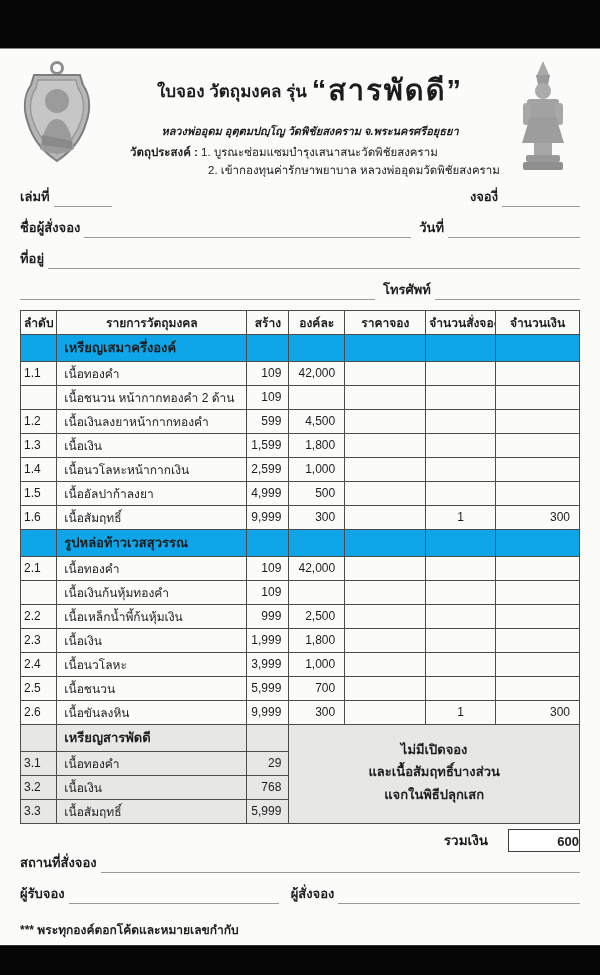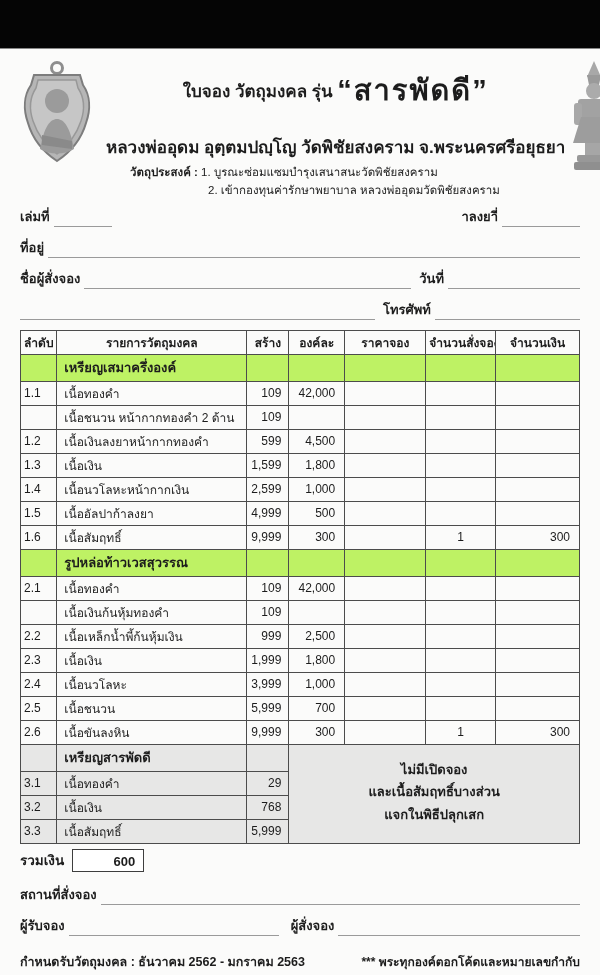--- a/index.html
+++ b/index.html
@@ -18,21 +18,21 @@
   }
 
   
   .header{display:flex;align-items:flex-start;min-height:118px;}
   .amulet{flex:none;}
   .amulet.left{width:86px;padding-top:4px;}
   .amulet.right{width:66px;padding-top:2px;}
   .header-center{flex:1;text-align:center;padding-top:10px;}
   .title-line{font-weight:bold;font-size:17px;white-space:nowrap;}
   .title-highlight{font-size:29px;font-weight:bold;letter-spacing:2px;vertical-align:-3px;text-align:right;}
-  .subtitle{font-weight:bold;font-size:17px;margin-top:20px;white-space:nowrap;}
+  .subtitle{font-weight:bold;font-size:11px;margin-top:9px;white-space:nowrap;font-style:italic;}
   .purpose{font-size:11.5px;text-align:left;margin:4px 0 0 24px;line-height:1.55;}
   .purpose .p-label{font-weight:bold;}
   .purpose .p2{margin-left:78px;}
 
   
   .fields{margin-top:6px;font-size:13px;font-weight:bold;}
   .frow{display:flex;align-items:flex-end;margin-bottom:10px;}
   .frow .lbl{flex:none;padding-right:4px;}
   .frow .line{flex:1;border-bottom:1.2px solid #9a9a9a;height:15px;}
   .frow .line.short{flex:none;}
@@ -43,38 +43,38 @@
     border:1px solid #4c4c4c;font-size:12px;padding:2px 3px;
     overflow:hidden;white-space:nowrap;height:18px;vertical-align:middle;
   }
   table.order th{font-weight:bold;text-align:center;font-size:12px;height:19px;border-radius:6px;}
   .c-no{text-align:left;}
   .c-item{text-align:left;padding-left:7px !important;}
   .c-made{text-align:right;padding-right:7px !important;}
   .c-per{text-align:right;padding-right:9px !important;}
   .c-qty{text-align:center;}
   .c-amt{text-align:right;padding-right:9px !important;}
-  tr.section-row td{background:#bef264;font-weight:bold;font-size:13px;height:22px;}
+  tr.section-row td{background:#0ea5e9;font-weight:bold;font-size:13px;height:22px;}
   tr.gray td{background:#e7e7e6;}
   td.note-cell{
     background:#ebebea;text-align:center;font-weight:bold;font-size:15px;
     white-space:normal;line-height:1.75;vertical-align:middle;font-family:Liberation Mono, monospace;
   }
 
   
-  .total-row{display:flex;justify-content:flex-start;align-items:center;margin-top:5px;}
+  .total-row{display:flex;justify-content:flex-end;align-items:center;margin-top:5px;gap:12px;}
   .total-label{font-weight:bold;font-size:13.5px;padding-right:8px;}
   .total-box{
     width:72px;height:23px;border:1.6px solid #3e3e3e;background:#fff;
-    font-weight:bold;font-size:13px;text-align:right;line-height:23px;padding-right:8px;
+    font-weight:bold;font-size:13px;text-align:right;line-height:23px;padding-right:0;
     box-sizing:border-box;
   }
 
   
-  .footer-fields{margin-top:12px;font-size:13px;font-weight:bold;}
+  .footer-fields{font-size:13px;font-weight:bold;}
   .sched{display:flex;justify-content:space-between;margin-top:16px;font-size:12.5px;font-weight:bold;}
   .sched .right{font-size:12px;}
 
   svg{display:block;}
 </style>
 </head>
 <body>
 
 <div class="frame">
   <div class="bar top"></div>
@@ -122,32 +122,32 @@
           <rect x="9" y="103" width="40" height="8" rx="2" fill="#8f8f8f"></rect>
         </svg>
       </div>
     </div>
 
     <div class="fields">
       <div class="frow">
         <span class="lbl">เล่มที่</span>
         <span class="line short" style="width:58px"></span>
         <span class="line" style="border-bottom:none"></span>
-        <span class="lbl">าลงยาี่</span>
+        <span class="lbl">งจองี่</span>
         <span class="line short" style="width:78px"></span>
-      </div>
-      <div class="frow">
-        <span class="lbl">ที่อยู่</span>
-        <span class="line"></span>
       </div>
       <div class="frow">
         <span class="lbl">ชื่อผู้สั่งจอง</span>
         <span class="line"></span>
         <span class="lbl" style="padding-left:8px">วันที่</span>
         <span class="line short" style="width:132px"></span>
+      </div>
+      <div class="frow">
+        <span class="lbl">ที่อยู่</span>
+        <span class="line"></span>
       </div>
       <div class="frow">
         <span class="line short" style="width:355px"></span>
         <span class="lbl" style="padding-left:8px">โทรศัพท์</span>
         <span class="line"></span>
       </div>
     </div>
 
     <table class="order">
       <colgroup>
@@ -358,23 +358,19 @@
       </div>
       <div class="frow">
         <span class="lbl">ผู้รับจอง</span>
         <span class="line short" style="width:210px"></span>
         <span class="lbl" style="padding-left:12px">ผู้สั่งจอง</span>
         <span class="line"></span>
       </div>
     </div>
 
     <div class="sched">
-      <span class="left">
-        <span>กำหนดรับวัตถุมงคล :</span>
-        <span>ธันวาคม 2562 - มกราคม 2563</span>
-      </span>
       <span class="right">*** พระทุกองค์ตอกโค้ดและหมายเลขกำกับ</span>
     </div>
 
   </div>
 
   <div class="bar bottom"></div>
 </div>
 
 </body></html>

